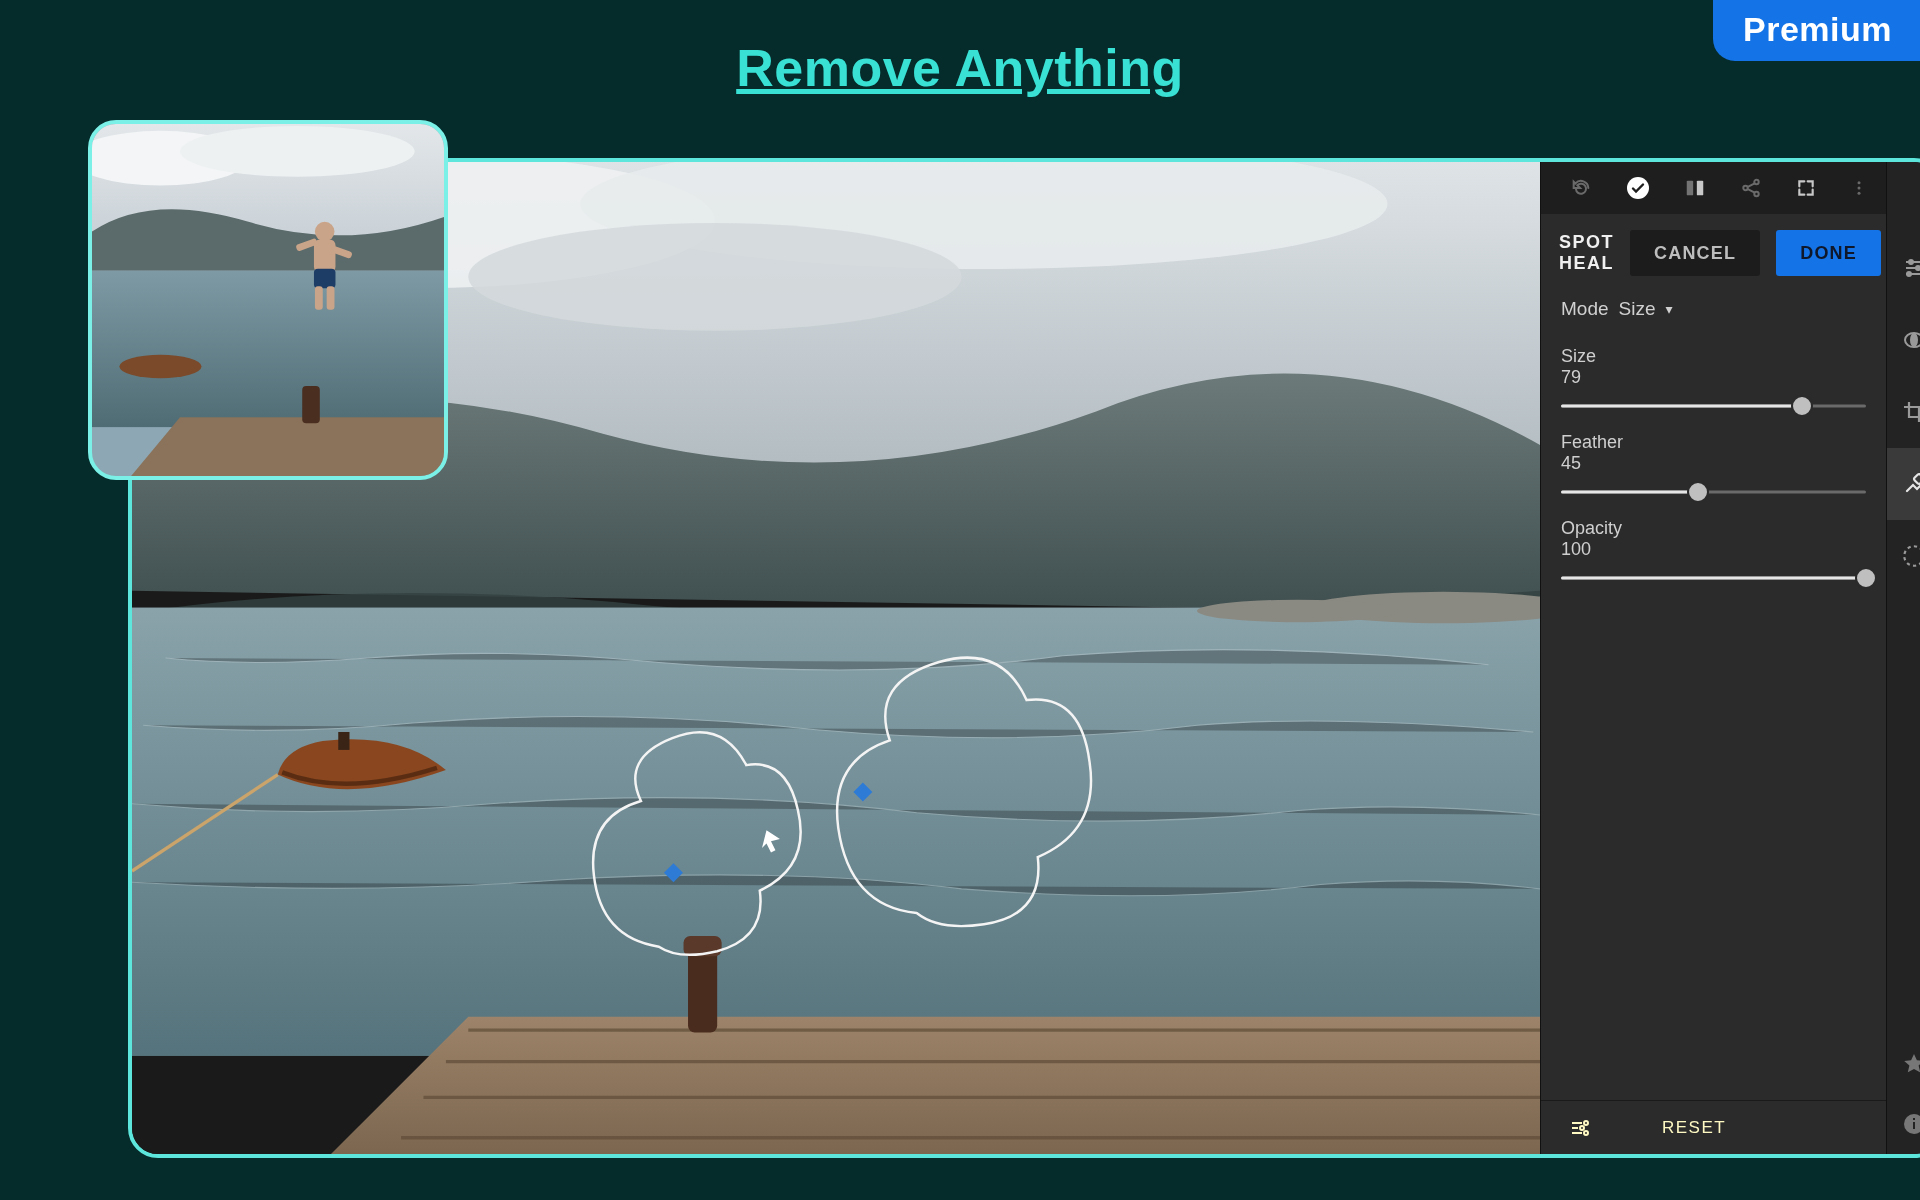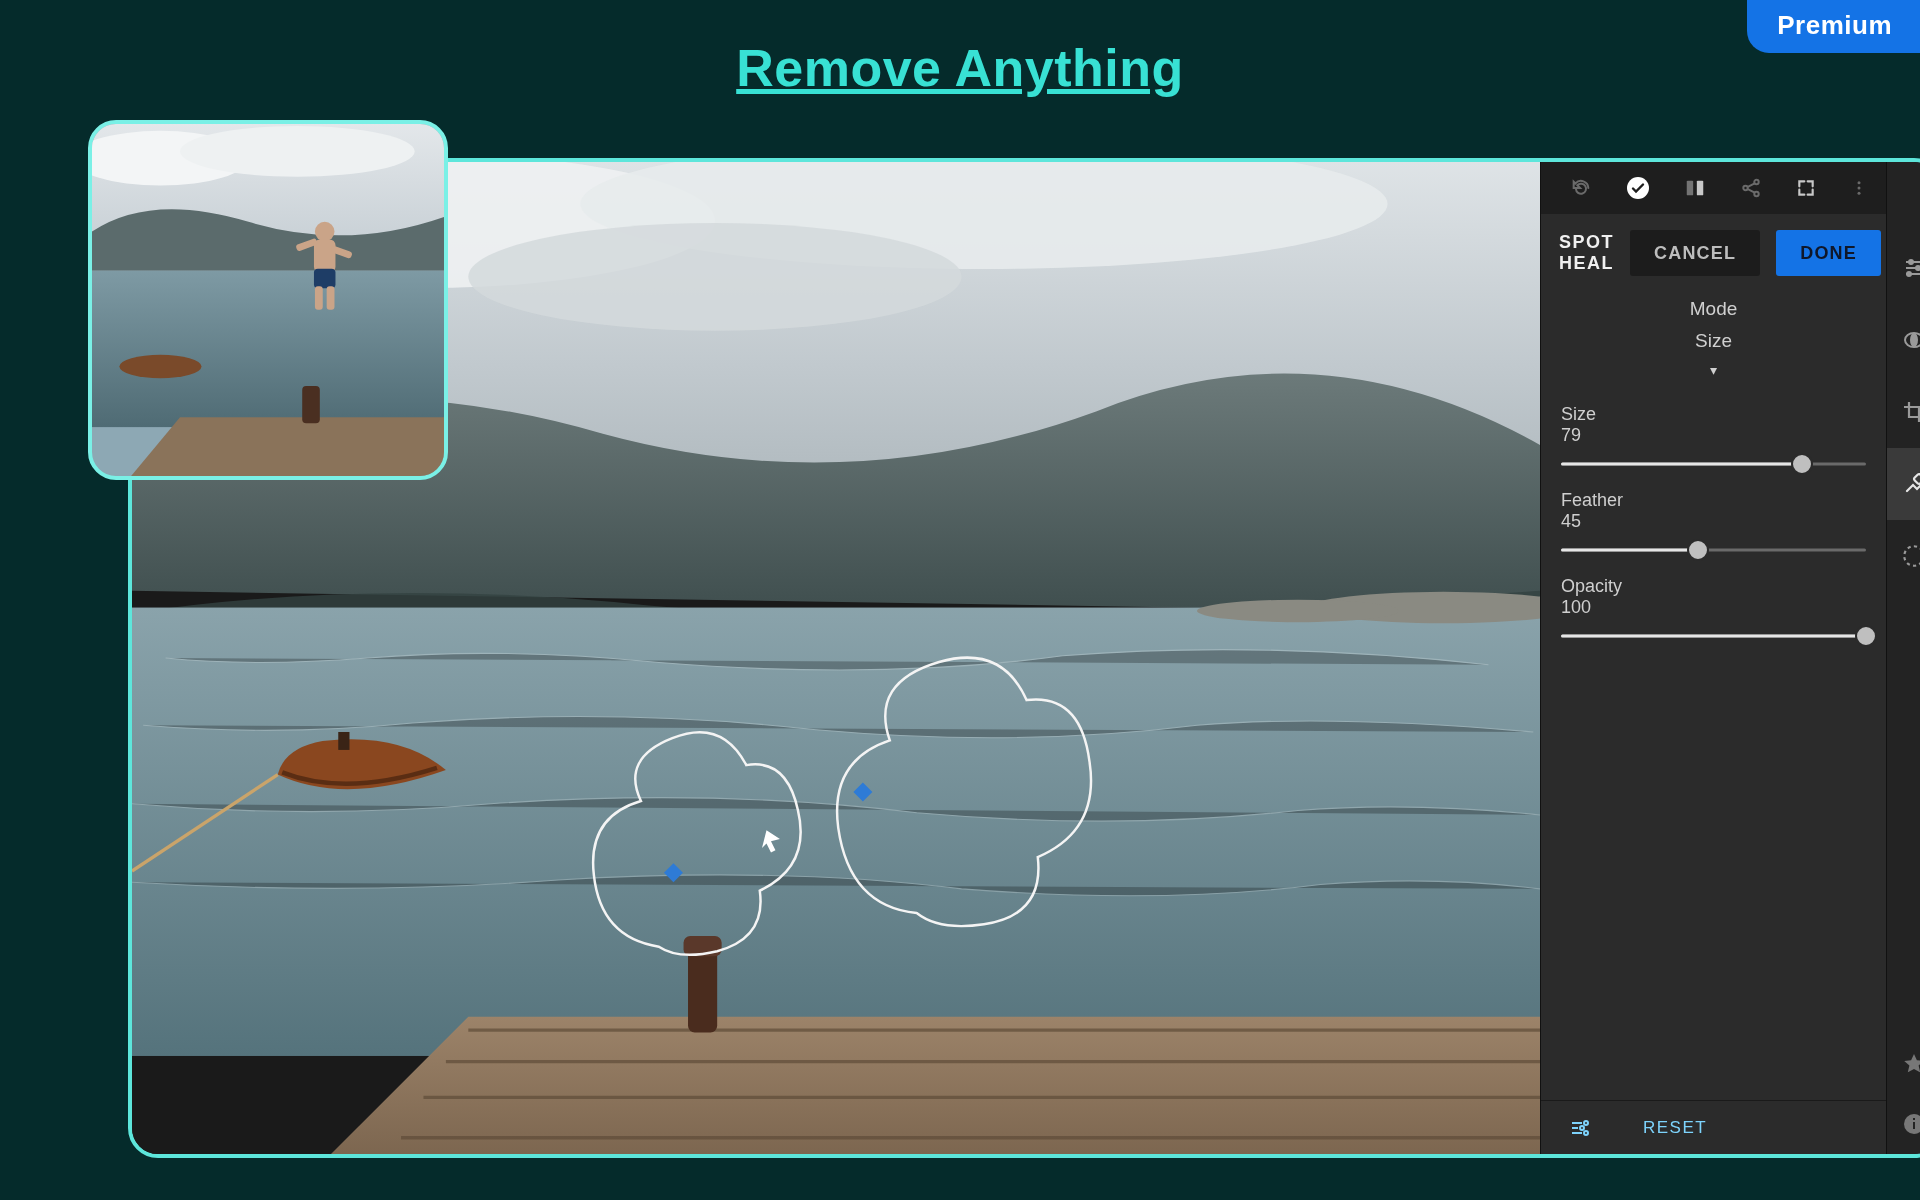--- a/index.html
+++ b/index.html
@@ -3,21 +3,21 @@
 <meta charset="utf-8">
 <style>
   * { box-sizing: border-box; margin: 0; padding: 0; }
   html, body { width: 1920px; height: 1200px; overflow: hidden; font-family: -apple-system, Segoe UI, Helvetica, Arial, sans-serif; }
   body { background:#052b2b; position:relative; }
 
   
   .premium-badge {
     position:absolute; top:0; right:0;
     background:#1473e6; color:#fff;
-    font-weight:700; font-size:26px;
+    font-weight:700; font-size:34px;
     padding:10px 28px 12px 30px;
     border-bottom-left-radius:22px;
     letter-spacing:.5px;
   }
 
   
   .hero-title {
     position:absolute; top:38px; left:0; right:0;
     text-align:center;
     color:#38e1d4;
@@ -84,21 +84,21 @@
     font-size:18px; font-weight:600; letter-spacing:1.2px;
     display:flex; align-items:center; justify-content:center;
     cursor:pointer;
   }
   .btn-cancel { background:#1c1c1c; color:#bdbdbd; }
   .btn-done   { background:#1473e6; color:#0f172a; }
 
   .mode-row {
     padding:4px 20px 6px 20px;
     font-size:19px; color:#d0d0d0;
-    display:flex; align-items:center; gap:10px;flex-direction:column;
+    display:flex; align-items:center; gap:10px;
   }
   .mode-row .chev { font-size:14px; }
 
   .sliders { padding:6px 20px 0 20px; }
   .slider-block { margin-top:14px; }
   .slider-head { display:flex; justify-content:space-between; font-size:18px; color:#cfcfcf; margin-bottom:6px;flex-direction:column; }
   .slider-track {
     position:relative; height:24px;
   }
   .slider-rail {
@@ -110,22 +110,22 @@
     background:#e6e6e6; border-radius:2px;
   }
   .slider-thumb {
     position:absolute; top:50%; width:22px; height:22px; border-radius:50%;
     background:#bfbfbf; border:2px solid #2b2b2b; transform:translate(-50%,-50%);
   }
 
   .panel-footer {
     margin-top:auto; height:54px;
     border-top:1px solid #1a1a1a;
-    display:flex; align-items:center; gap:50px;
-    padding:12px 26px; color:#7dd3fc;
+    display:flex; align-items:center; gap:69px;
+    padding:12px 26px; color:#fef9c3;
   }
   .panel-footer .reset-label { letter-spacing:1.5px; font-size:17px; }
   .foot-ico { width:26px; height:26px; display:flex; align-items:center; justify-content:center; }
 
   
   .toolstrip {
     width:54px; background:#232323;
     display:flex; flex-direction:column; align-items:center;
     padding-top:70px;
     border-left:1px solid #111;

